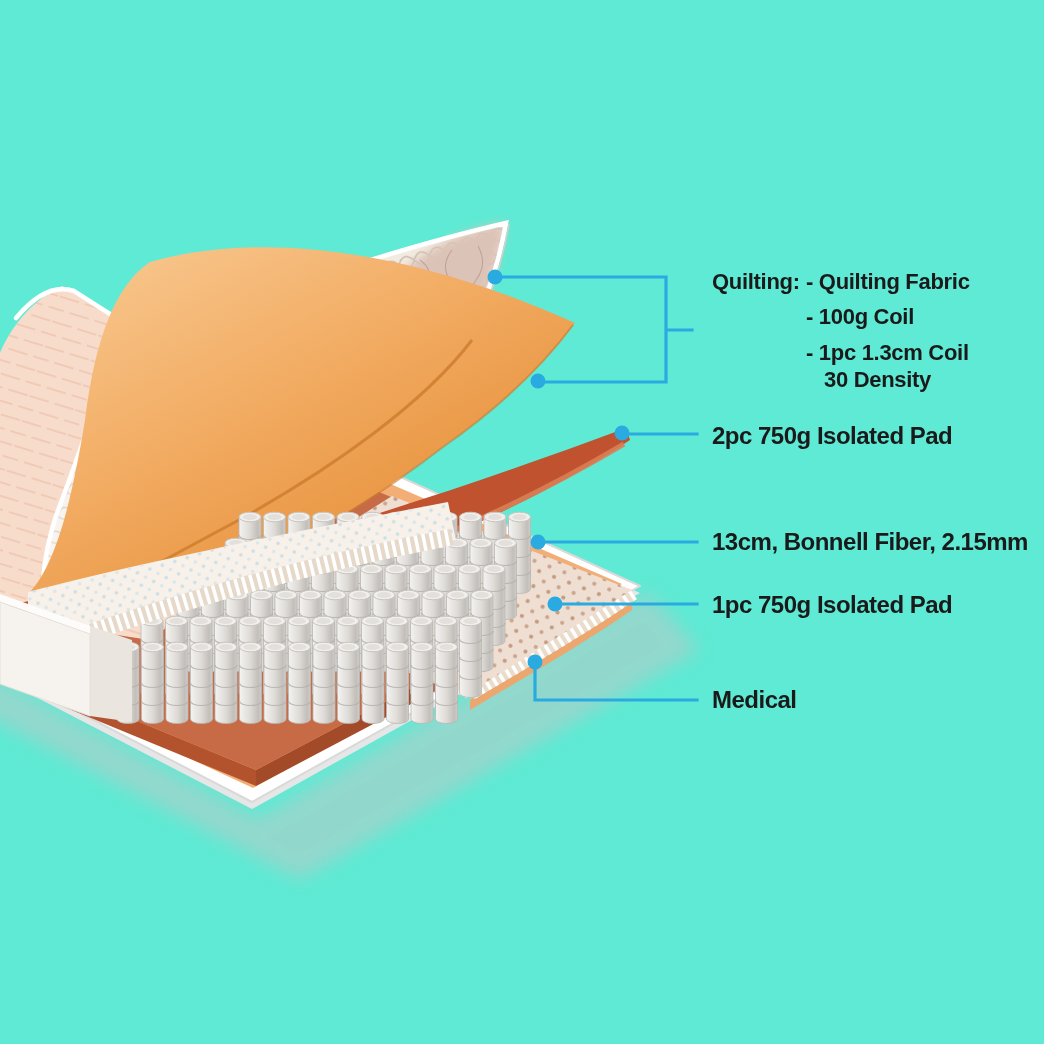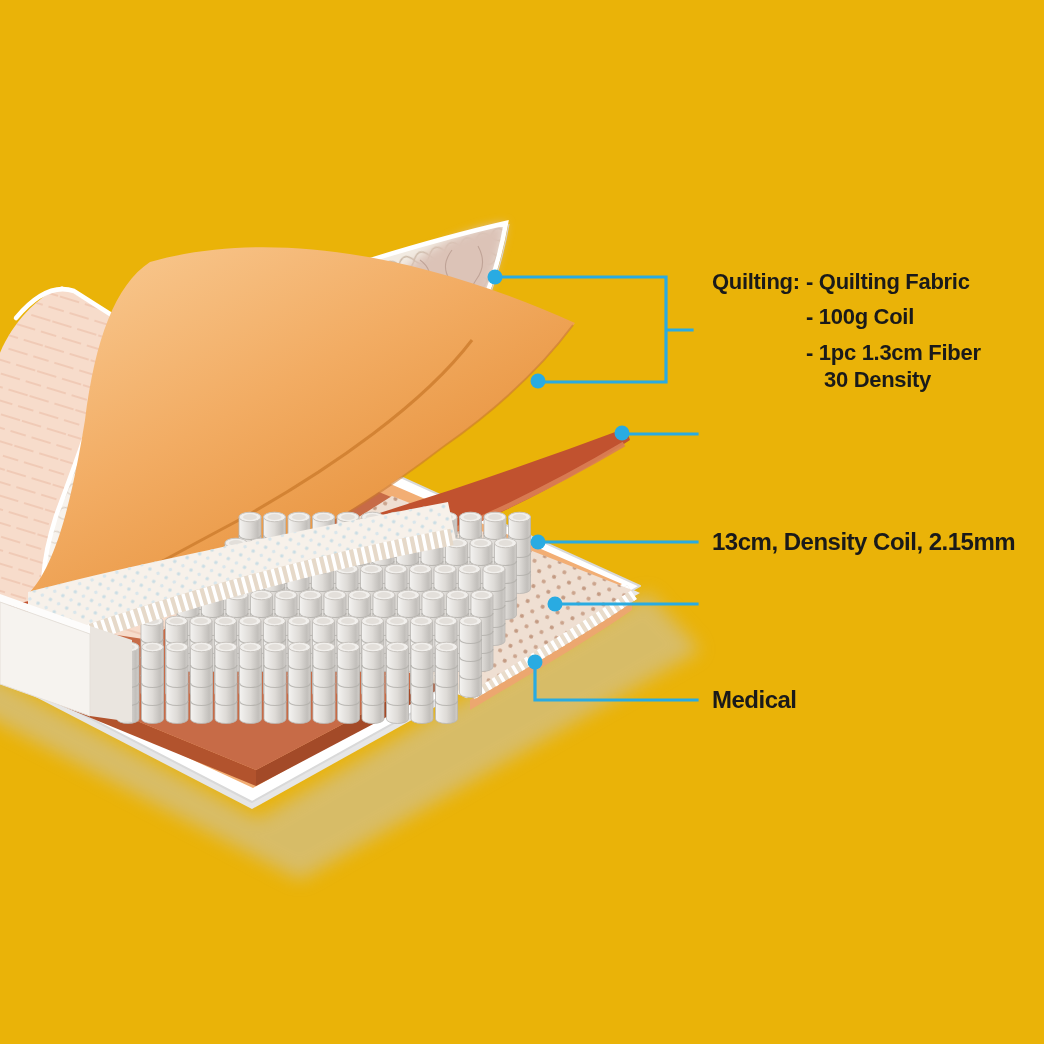--- a/index.html
+++ b/index.html
@@ -1,16 +1,16 @@
 <!DOCTYPE html>
 <html><head>
 <meta charset="utf-8">
 <style>
   html,body{margin:0;padding:0;background:#fff;}
-  #canvas{position:relative;width:1044px;height:1044px;background:#eab308;overflow:hidden;
+  #canvas{position:relative;width:1044px;height:1044px;background:#5eead4;overflow:hidden;
           font-family:"Liberation Sans",sans-serif;}
   #art{position:absolute;left:0;top:0;}
   .lbl{position:absolute;font-weight:700;color:#1a1a1a;font-size:24px;line-height:26px;
        white-space:nowrap;letter-spacing:-0.5px;}
   .lbl-sm{position:absolute;font-weight:700;color:#1a1a1a;font-size:22px;line-height:24px;
        white-space:nowrap;letter-spacing:-0.3px;}
 </style>
 </head>
 <body>
 
@@ -249,19 +249,21 @@
     <circle class="accent-fill" cx="622" cy="433" r="7.5" fill="#29ABE2"></circle>
     <circle class="accent-fill" cx="538" cy="542" r="7.5" fill="#29ABE2"></circle>
     <circle class="accent-fill" cx="555" cy="604" r="7.5" fill="#29ABE2"></circle>
     <circle class="accent-fill" cx="535" cy="662" r="7.5" fill="#29ABE2"></circle>
   </g>
 </svg>
 
 <div class="lbl-sm" style="left:712px;top:270px">Quilting:</div>
 <div class="lbl-sm" style="left:806px;top:270px">- Quilting Fabric</div>
 <div class="lbl-sm" style="left:806px;top:305px">- 100g Coil</div>
-<div class="lbl-sm" style="left:806px;top:341px">- 1pc 1.3cm Fiber</div>
+<div class="lbl-sm" style="left:806px;top:341px">- 1pc 1.3cm Coil</div>
 <div class="lbl-sm" style="left:824px;top:368px">30 Density</div>
 
-<div class="lbl" style="left:712px;top:529px">13cm, Density Coil, 2.15mm</div>
+<div class="lbl" style="left:712px;top:423px">2pc 750g Isolated Pad</div>
+<div class="lbl" style="left:712px;top:529px">13cm, Bonnell Fiber, 2.15mm</div>
+<div class="lbl" style="left:712px;top:592px">1pc 750g Isolated Pad</div>
 <div class="lbl" style="left:712px;top:687px">Medical</div>
 
 </div>
 
 </body></html>

